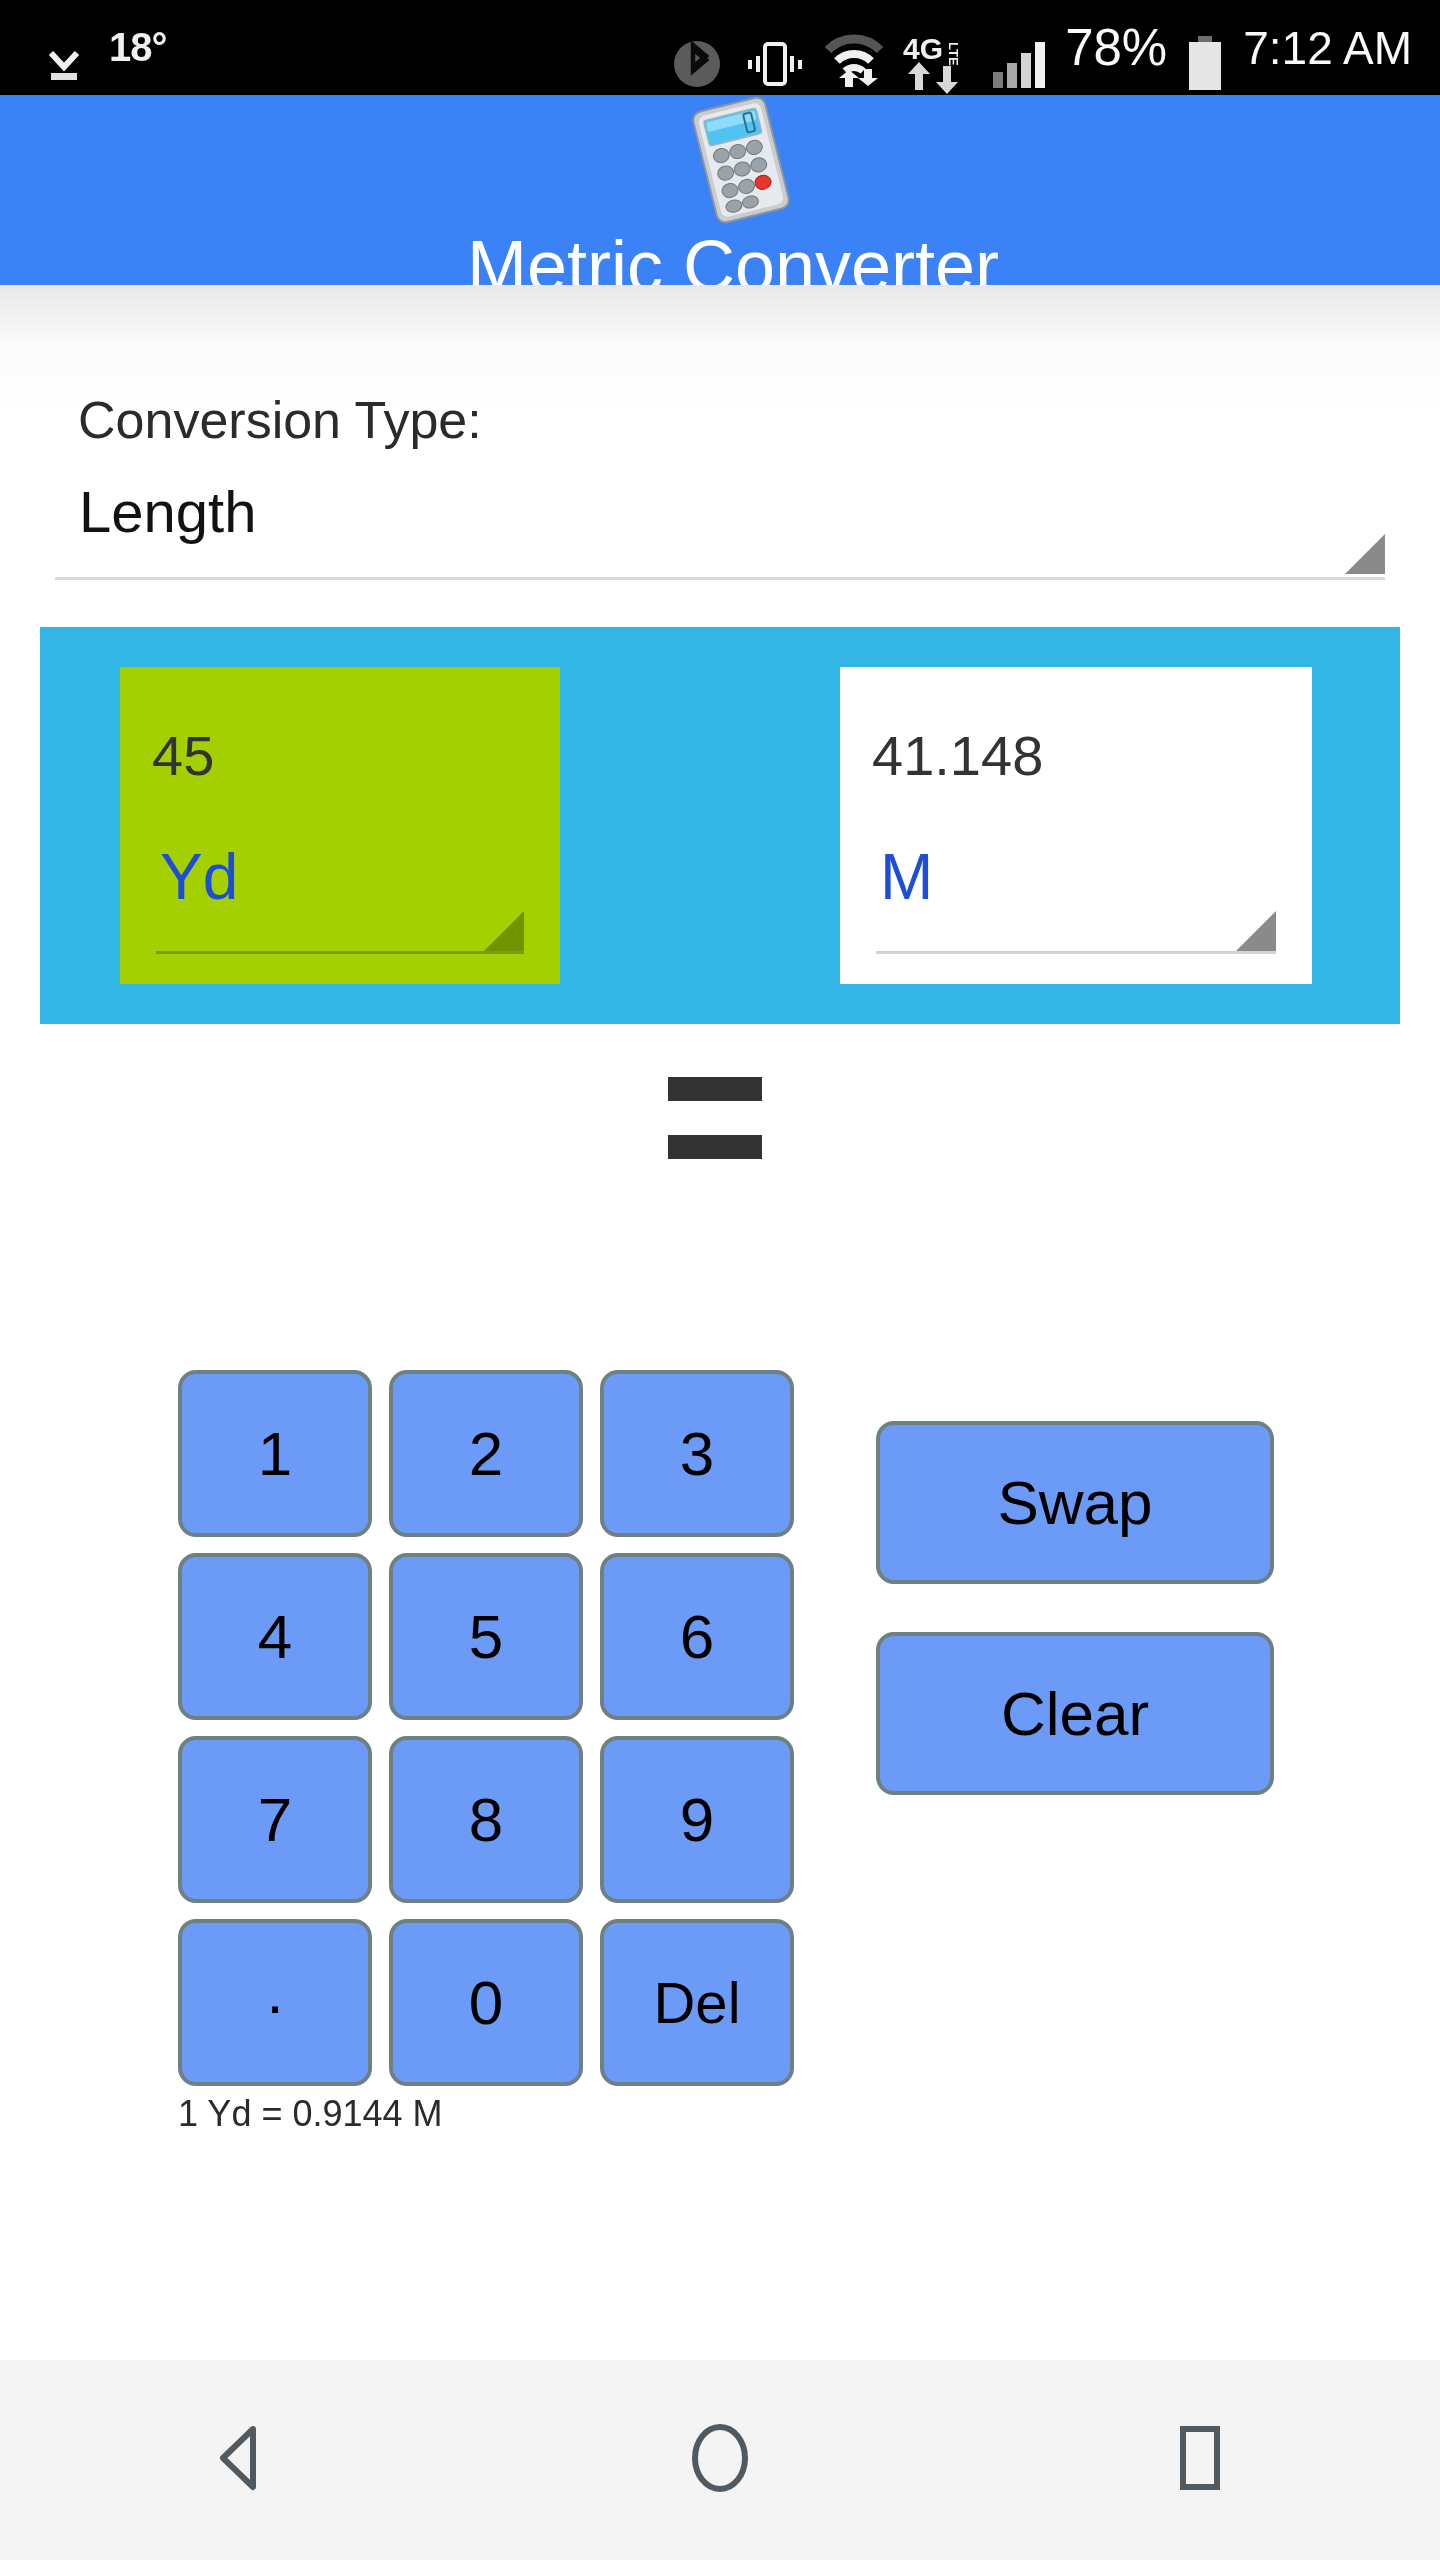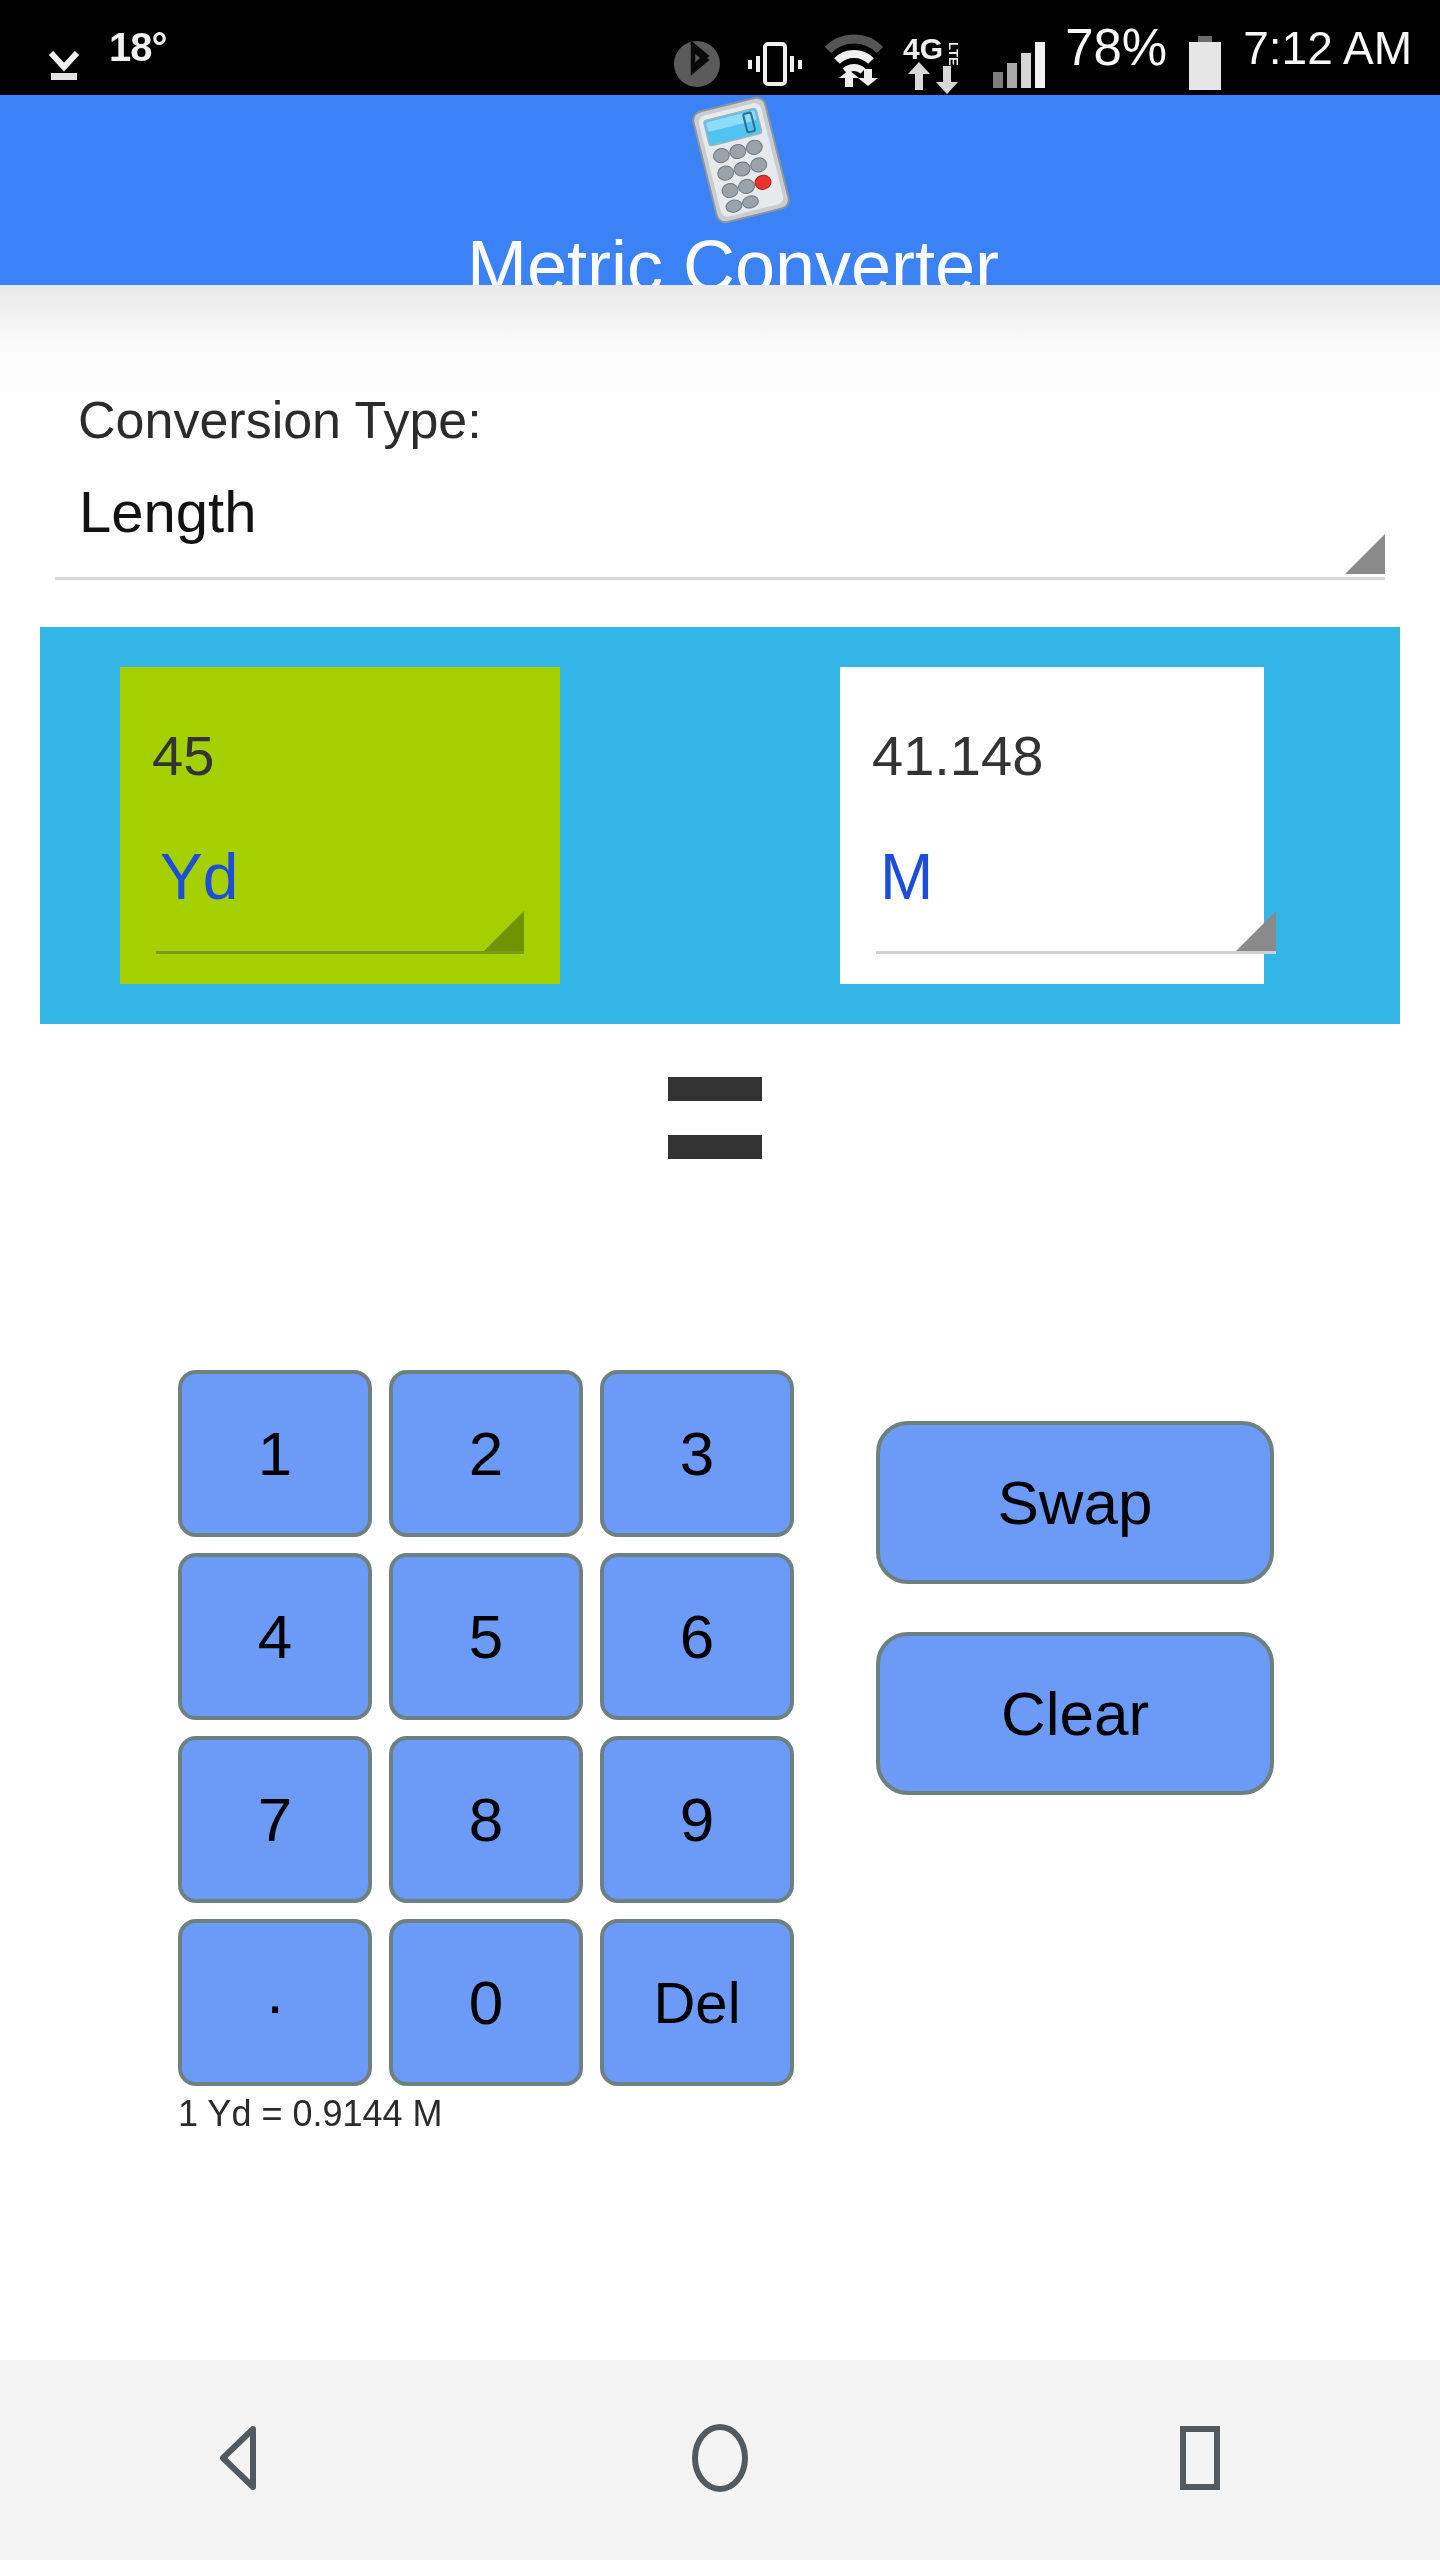--- a/index.html
+++ b/index.html
@@ -67,21 +67,21 @@
   
   .bluepanel{
     position:absolute; left:40px; top:342px; width:1360px; height:397px;
     background:#33b5e5;
   }
   .inputbox{
     position:absolute; left:80px; top:40px; width:440px; height:317px;
     background:#a4cf00;
   }
   .outputbox{
-    position:absolute; left:800px; top:40px; width:424px; height:317px;
+    position:absolute; left:800px; top:40px; width:472px; height:317px;
     background:#ffffff;
   }
   .bigval{
     position:absolute; left:32px; top:36px;
     font-size:56px; color:#333333;margin-top:20px;
   }
   .unitspin{
     position:absolute; left:36px; bottom:30px; width:368px; height:108px;
   }
   .outputbox .unitspin{ width:400px; }
@@ -117,21 +117,21 @@
   }
   .key.dot{ font-size:62px; padding-bottom:22px; }
   .key.del{ font-size:58px; }
 
   .sidebtns{
     position:absolute; left:876px; top:1136px;
     display:flex; flex-direction:column; gap:48px;
   }
   .sidebtn{
     width:398px; height:163px;
-    background:#6b9bf7; border:4px solid #6e8080; border-radius:32px;
+    background:#6b9bf7; border:4px solid #6e8080; border-radius:18px;
     display:flex; align-items:center; justify-content:center;
     font-size:62px; color:#000000;
     font-family:"Liberation Sans", sans-serif;
   }
 
   .formula{
     position:absolute; left:178px; top:1808px;
     font-size:36px; color:#2b2b2b;
   }
 

